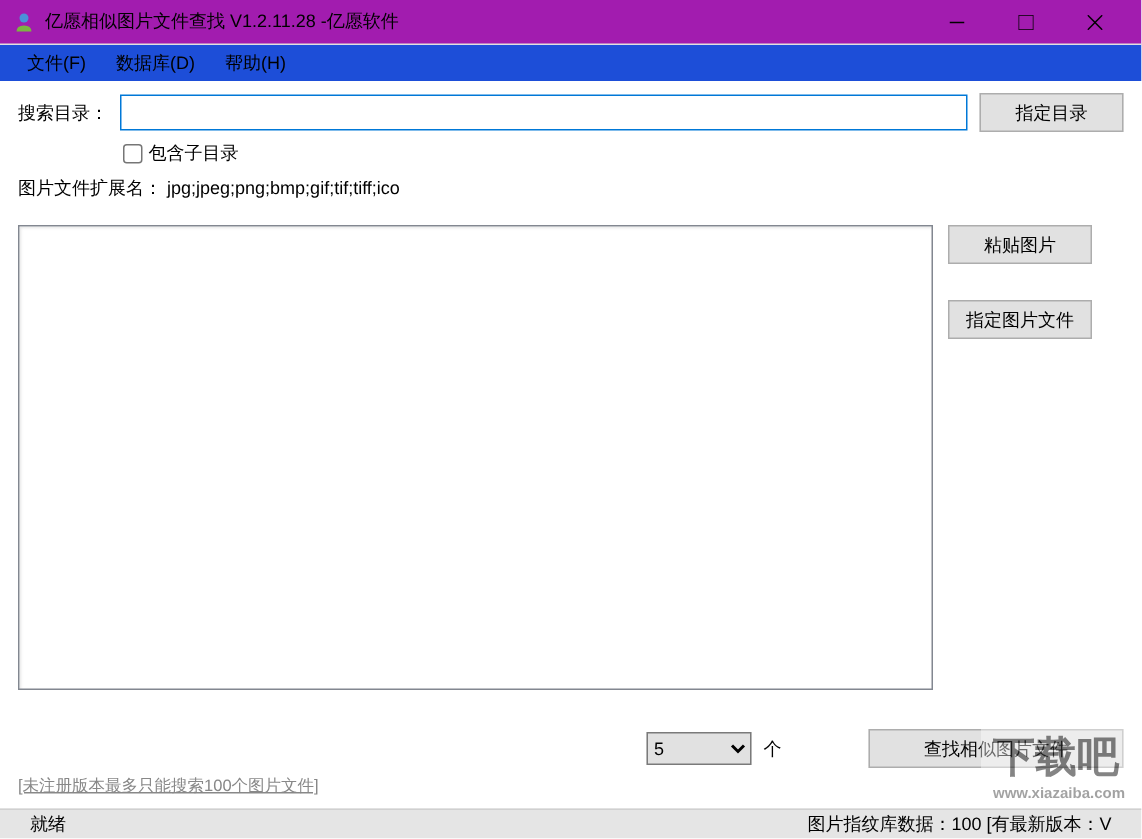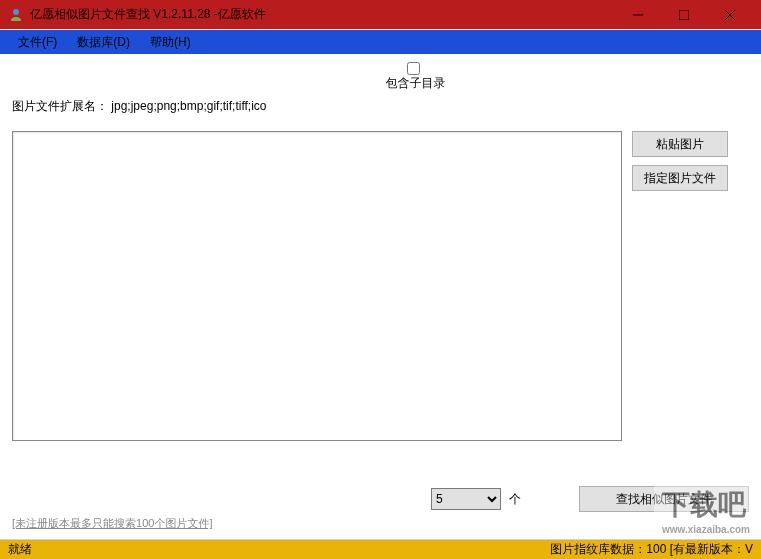--- a/index.html
+++ b/index.html
@@ -1,55 +1,55 @@
 <!DOCTYPE html>
 <html><head>
   <meta charset="utf-8">
   <style>
     * { box-sizing: border-box; margin: 0; padding: 0; }
     body { font-family: "Microsoft YaHei", "SimSun", sans-serif; font-size: 12px; background: #fff; width: 761px; height: 559px; overflow: hidden; position: relative; }
     
-    .titlebar { height: 30px; display: flex; align-items: center; padding: 0 8px; background: #b91c1c; border-bottom: 1px solid #e0e0e0; }
+    .titlebar { height: 30px; display: flex; align-items: center; padding: 0 8px; background: #a21caf; border-bottom: 1px solid #e0e0e0; }
     .titlebar-icon { width: 16px; height: 16px; margin-right: 6px; }
     .titlebar-title { flex: 1; font-size: 12px; color: #000; }
     .window-controls { display: flex; }
     .win-btn { width: 46px; height: 30px; display: flex; align-items: center; justify-content: center; cursor: pointer; }
     
     .menubar { height: 24px; display: flex; align-items: center; padding: 0 8px; background: #1d4ed8; }
     .menu-item { padding: 2px 10px; cursor: pointer; }
     
     .content { padding: 8px 12px; position: relative; height: calc(100% - 30px - 24px - 20px); }
     
     .row { display: flex; align-items: center; margin-bottom: 6px; }
     .label { white-space: nowrap; }
     .search-input { flex: 1; height: 24px; border: 1px solid #0078d7; padding: 0 4px; margin: 0 8px; }
     .btn { min-width: 96px; height: 26px; background: #e1e1e1; border: 1px solid #adadad; cursor: pointer; font-size: 12px; font-family: inherit; padding: 0 10px; }
     .btn-wide { min-width: 170px; }
     
-    .checkbox-row { display: flex; align-items: center; margin-left: 70px; margin-bottom: 6px; flex-direction: column; }
+    .checkbox-row { display: flex; align-items: center; margin-left: 70px; margin-bottom: 6px; }
     .checkbox { width: 13px; height: 13px; margin-right: 4px; }
     
     .ext-row { display: flex; justify-content: space-between; align-items: center; margin-bottom: 16px; }
     
     .section-label { margin-bottom: 6px; }
     
     .main-area { display: flex; gap: 10px; }
     .image-panel { width: 610px; height: 310px; border: 1px solid #828790; background: #fff; box-shadow: inset 1px 1px 2px rgba(0,0,0,0.1); }
-    .side-buttons { display: flex; flex-direction: column; gap: 8px; }
+    .side-buttons { display: flex; flex-direction: column; gap: 24px; }
     
     .bottom-area { position: absolute; bottom: 8px; left: 12px; right: 12px; }
     .similarity-row { display: flex; align-items: center; justify-content: flex-end; gap: 8px; margin-bottom: 4px; }
     .similarity-label { margin-right: 4px; }
     .select { width: 70px; height: 22px; border: 1px solid #7a7a7a; background: #e1e1e1; font-size: 12px; }
     .unit-label { margin-right: 50px; }
     .btn-search { min-width: 170px; }
     
     .note { color: #888; font-size: 11px; text-decoration: underline; }
     
-    .statusbar { position: absolute; bottom: 0; left: 0; right: 0; height: 20px; border-top: 1px solid #d0d0d0; display: flex; align-items: center; padding: 0 8px; font-size: 12px; background: #eab308; }
+    .statusbar { position: absolute; bottom: 0; left: 0; right: 0; height: 20px; border-top: 1px solid #d0d0d0; display: flex; align-items: center; padding: 0 20px; font-size: 12px; background: #e5e5e5; }
     .status-left { flex: 1; }
     .status-right { }
     
     .watermark { position: absolute; right: 3px; bottom: 20px; opacity: 0.6; font-size: 28px; font-weight: bold; color: #333; background: rgba(255,255,255,0.7); padding: 4px 8px; pointer-events: none; font-family: "SimHei", sans-serif; }
     .watermark-sub { font-size: 10px; color: #666; display: block; text-align: right; }
   </style>
 </head>
 <body>
 
 <div class="titlebar">
@@ -81,20 +81,25 @@
 </div>
 
 <div class="menubar">
   <div class="menu-item">文件(F)</div>
   <div class="menu-item">数据库(D)</div>
   <div class="menu-item">帮助(H)</div>
 </div>
 
 <div class="content">
 
+  <div class="row">
+    <span class="label">搜索目录：</span>
+    <input type="text" class="search-input" value="" style="">
+    <button class="btn">指定目录</button>
+  </div>
 
   <div class="checkbox-row">
     <input type="checkbox" class="checkbox" style="">
     <span>包含子目录</span>
   </div>
 
   <div class="ext-row">
     <div>
       <span>图片文件扩展名：</span>
       <span>jpg;jpeg;png;bmp;gif;tif;tiff;ico</span>

